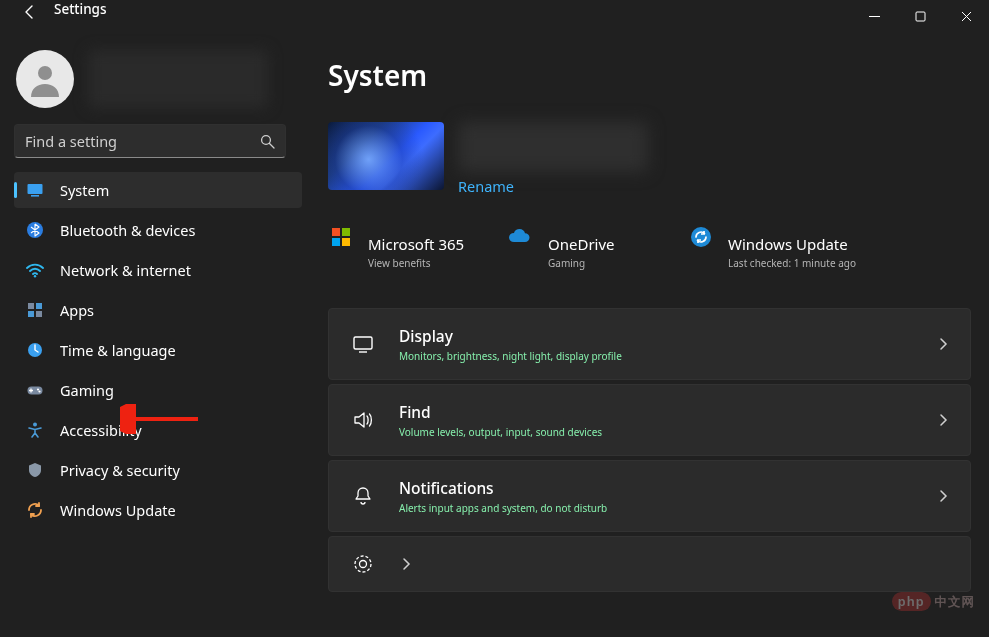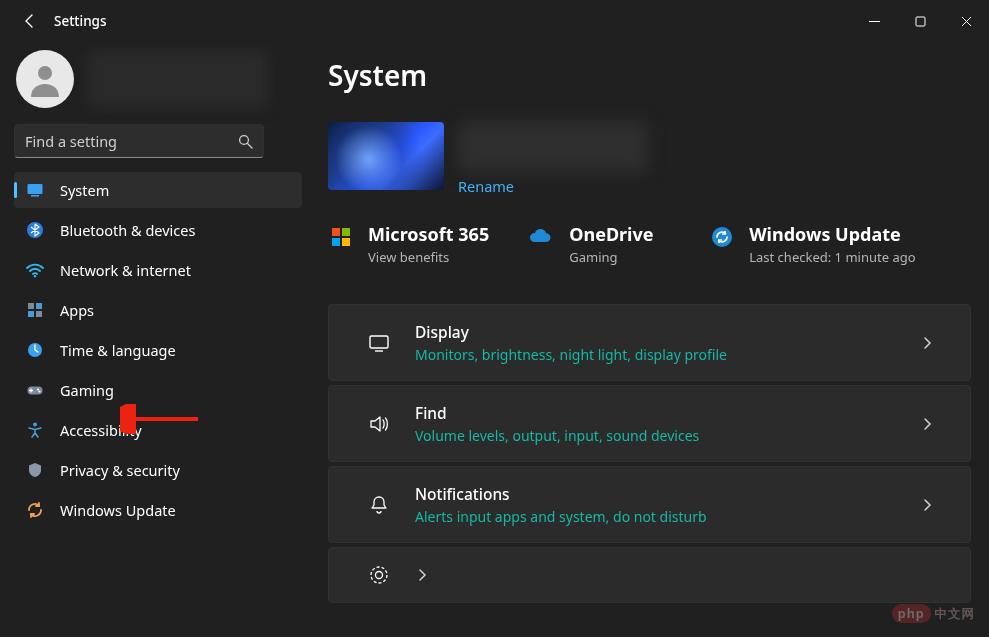--- a/index.html
+++ b/index.html
@@ -1,36 +1,36 @@
 <!DOCTYPE html>
 <html><head>
 <meta charset="utf-8">
 <style>
 * { margin:0; padding:0; box-sizing:border-box; font-family:"Segoe UI Variable","Segoe UI",system-ui,sans-serif; }
 html,body { width:989px; height:637px; background:#202020; color:#fff; overflow:hidden; }
 
 
-.titlebar { height:42px; display:flex; align-items:center; padding-left:18px; }
+.titlebar { height:42px; display:flex; padding-left:18px; }
 .back-btn { width:24px; height:24px; display:flex; align-items:center; justify-content:center; color:#fff; }
 .app-title { margin-left:12px; font-size:13.5px; font-weight:500; }
 .winctrl { margin-left:auto; display:flex; }
 .winctrl > div { width:46px; height:32px; display:flex; align-items:center; justify-content:center; color:#fff; }
 
 
 .body { display:flex; height:595px; }
 .sidebar { width:310px; padding:8px 8px 0 14px; display:flex; flex-direction:column; position:relative; }
 .main { flex:1; padding:14px 18px 0 18px; overflow:hidden; }
 
 
 .profile { display:flex; align-items:center; gap:14px; margin-bottom:16px; padding-left:2px; }
 .avatar { width:58px; height:58px; border-radius:50%; background:#e8e8e8; display:flex; align-items:center; justify-content:center; }
 .userblur { width:180px; height:58px; background:#2a2a2a; filter:blur(7px); border-radius:6px; }
 
 
-.search { display:flex; align-items:center; background:#2d2d2d; border:1px solid #303030; border-bottom:1px solid #8a8a8a; border-radius:4px; height:34px; padding:3px 10px; margin-bottom:14px; width:250px; }
+.search { display:flex; align-items:center; background:#2d2d2d; border:1px solid #303030; border-bottom:1px solid #8a8a8a; border-radius:4px; height:34px; padding:3px 10px; margin-bottom:14px; width:272px; }
 .search input { flex:1; background:transparent; border:none; outline:none; color:#fff; font-size:14.5px; }
 .search input::placeholder{ color:#cfcfcf; }
 
 
 .nav { display:flex; flex-direction:column; gap:4px; }
 .nav-item { display:flex; align-items:center; gap:16px; height:36px; padding:0 10px 0 12px; border-radius:4px; font-size:14.5px; cursor:pointer; position:relative; }
 .nav-item.selected { background:#2d2d2d; }
 .nav-item.selected::before { content:""; position:absolute; left:0; top:10px; bottom:10px; width:3px; background:#4cc2ff; border-radius:2px; }
 .nav-icon { width:18px; height:18px; display:flex; align-items:center; justify-content:center; }
 
@@ -43,34 +43,34 @@
 
 .info-row { display:flex; gap:26px; margin-bottom:38px; align-items:flex-start; flex-wrap:wrap; }
 .sysinfo { display:flex; gap:14px; }
 .bloom { width:116px; height:68px; border-radius:4px; background:linear-gradient(135deg,#0a1a3a 0%,#1b3a7a 30%,#2a5aff 55%,#3d6cff 65%,#0b1530 100%); position:relative; overflow:hidden; }
 .bloom::after{content:"";position:absolute;inset:0;background:radial-gradient(circle at 35% 55%,rgba(120,170,255,.9) 0%,rgba(30,60,160,.4) 40%,transparent 65%);}
 .sysblur { width:190px; height:50px; background:#2f2f2f; filter:blur(8px); border-radius:6px; }
 .rename { color:#3fb6ff; font-size:14.5px; margin-top:4px; cursor:pointer; }
 .tiles { display:flex; flex-wrap:wrap; gap:28px 40px; flex:1; min-width:300px; }
 .tile { display:flex; gap:14px; align-items:flex-start; min-width:140px; }
 .tile .t-icon { width:26px; height:26px; display:flex; align-items:center; justify-content:center; margin-top:2px; }
-.tile .t-title { font-size:18px; font-weight:700; }
-.tile .t-sub { font-size:13px; color:#b5b5b5; margin-top:2px; max-width:180px; }
+.tile .t-title { font-size:15px; font-weight:400;margin-top:12px; }
+.tile .t-sub { font-size:10px; color:#b5b5b5; margin-top:2px; max-width:180px; }
 
 
 .cards { display:flex; flex-direction:column; gap:4px; }
-.card { display:flex; align-items:center; background:#2b2b2b; border:1px solid #323232; border-radius:4px; padding:16px 36px; cursor:pointer; }
+.card { display:flex; align-items:center; background:#2b2b2b; border:1px solid #323232; border-radius:4px; padding:16px 20px; cursor:pointer; }
 .card .c-icon { width:28px; display:flex; align-items:center; justify-content:center; margin-right:22px; color:#fff; }
 .card .c-text { flex:1; }
 .card .c-title { font-size:15.5px; font-weight:500; }
-.card .c-sub { font-size:14px; color:#14b8a6; margin-top:2px; }
+.card .c-sub { font-size:10px; color:#86efac; margin-top:2px; }
 .card .chev { color:#d0d0d0; }
 
 
-.watermark { position:fixed; right:14px; bottom:14px; color:#d9b7b7; opacity:.35; font-size:12.5px; font-weight:600; letter-spacing:1px; }
+.watermark { position:fixed; right:14px; bottom:26px; color:#d9b7b7; opacity:.35; font-size:12.5px; font-weight:600; letter-spacing:1px; }
 .watermark .php{ background:#b33; color:#fff; padding:1px 6px; border-radius:10px; margin-right:4px; }
 
 svg { display:block; }
 </style>
 </head>
 <body>
 
 <div class="titlebar">
   <div class="back-btn">
     <svg width="16" height="16" viewBox="0 0 16 16">

